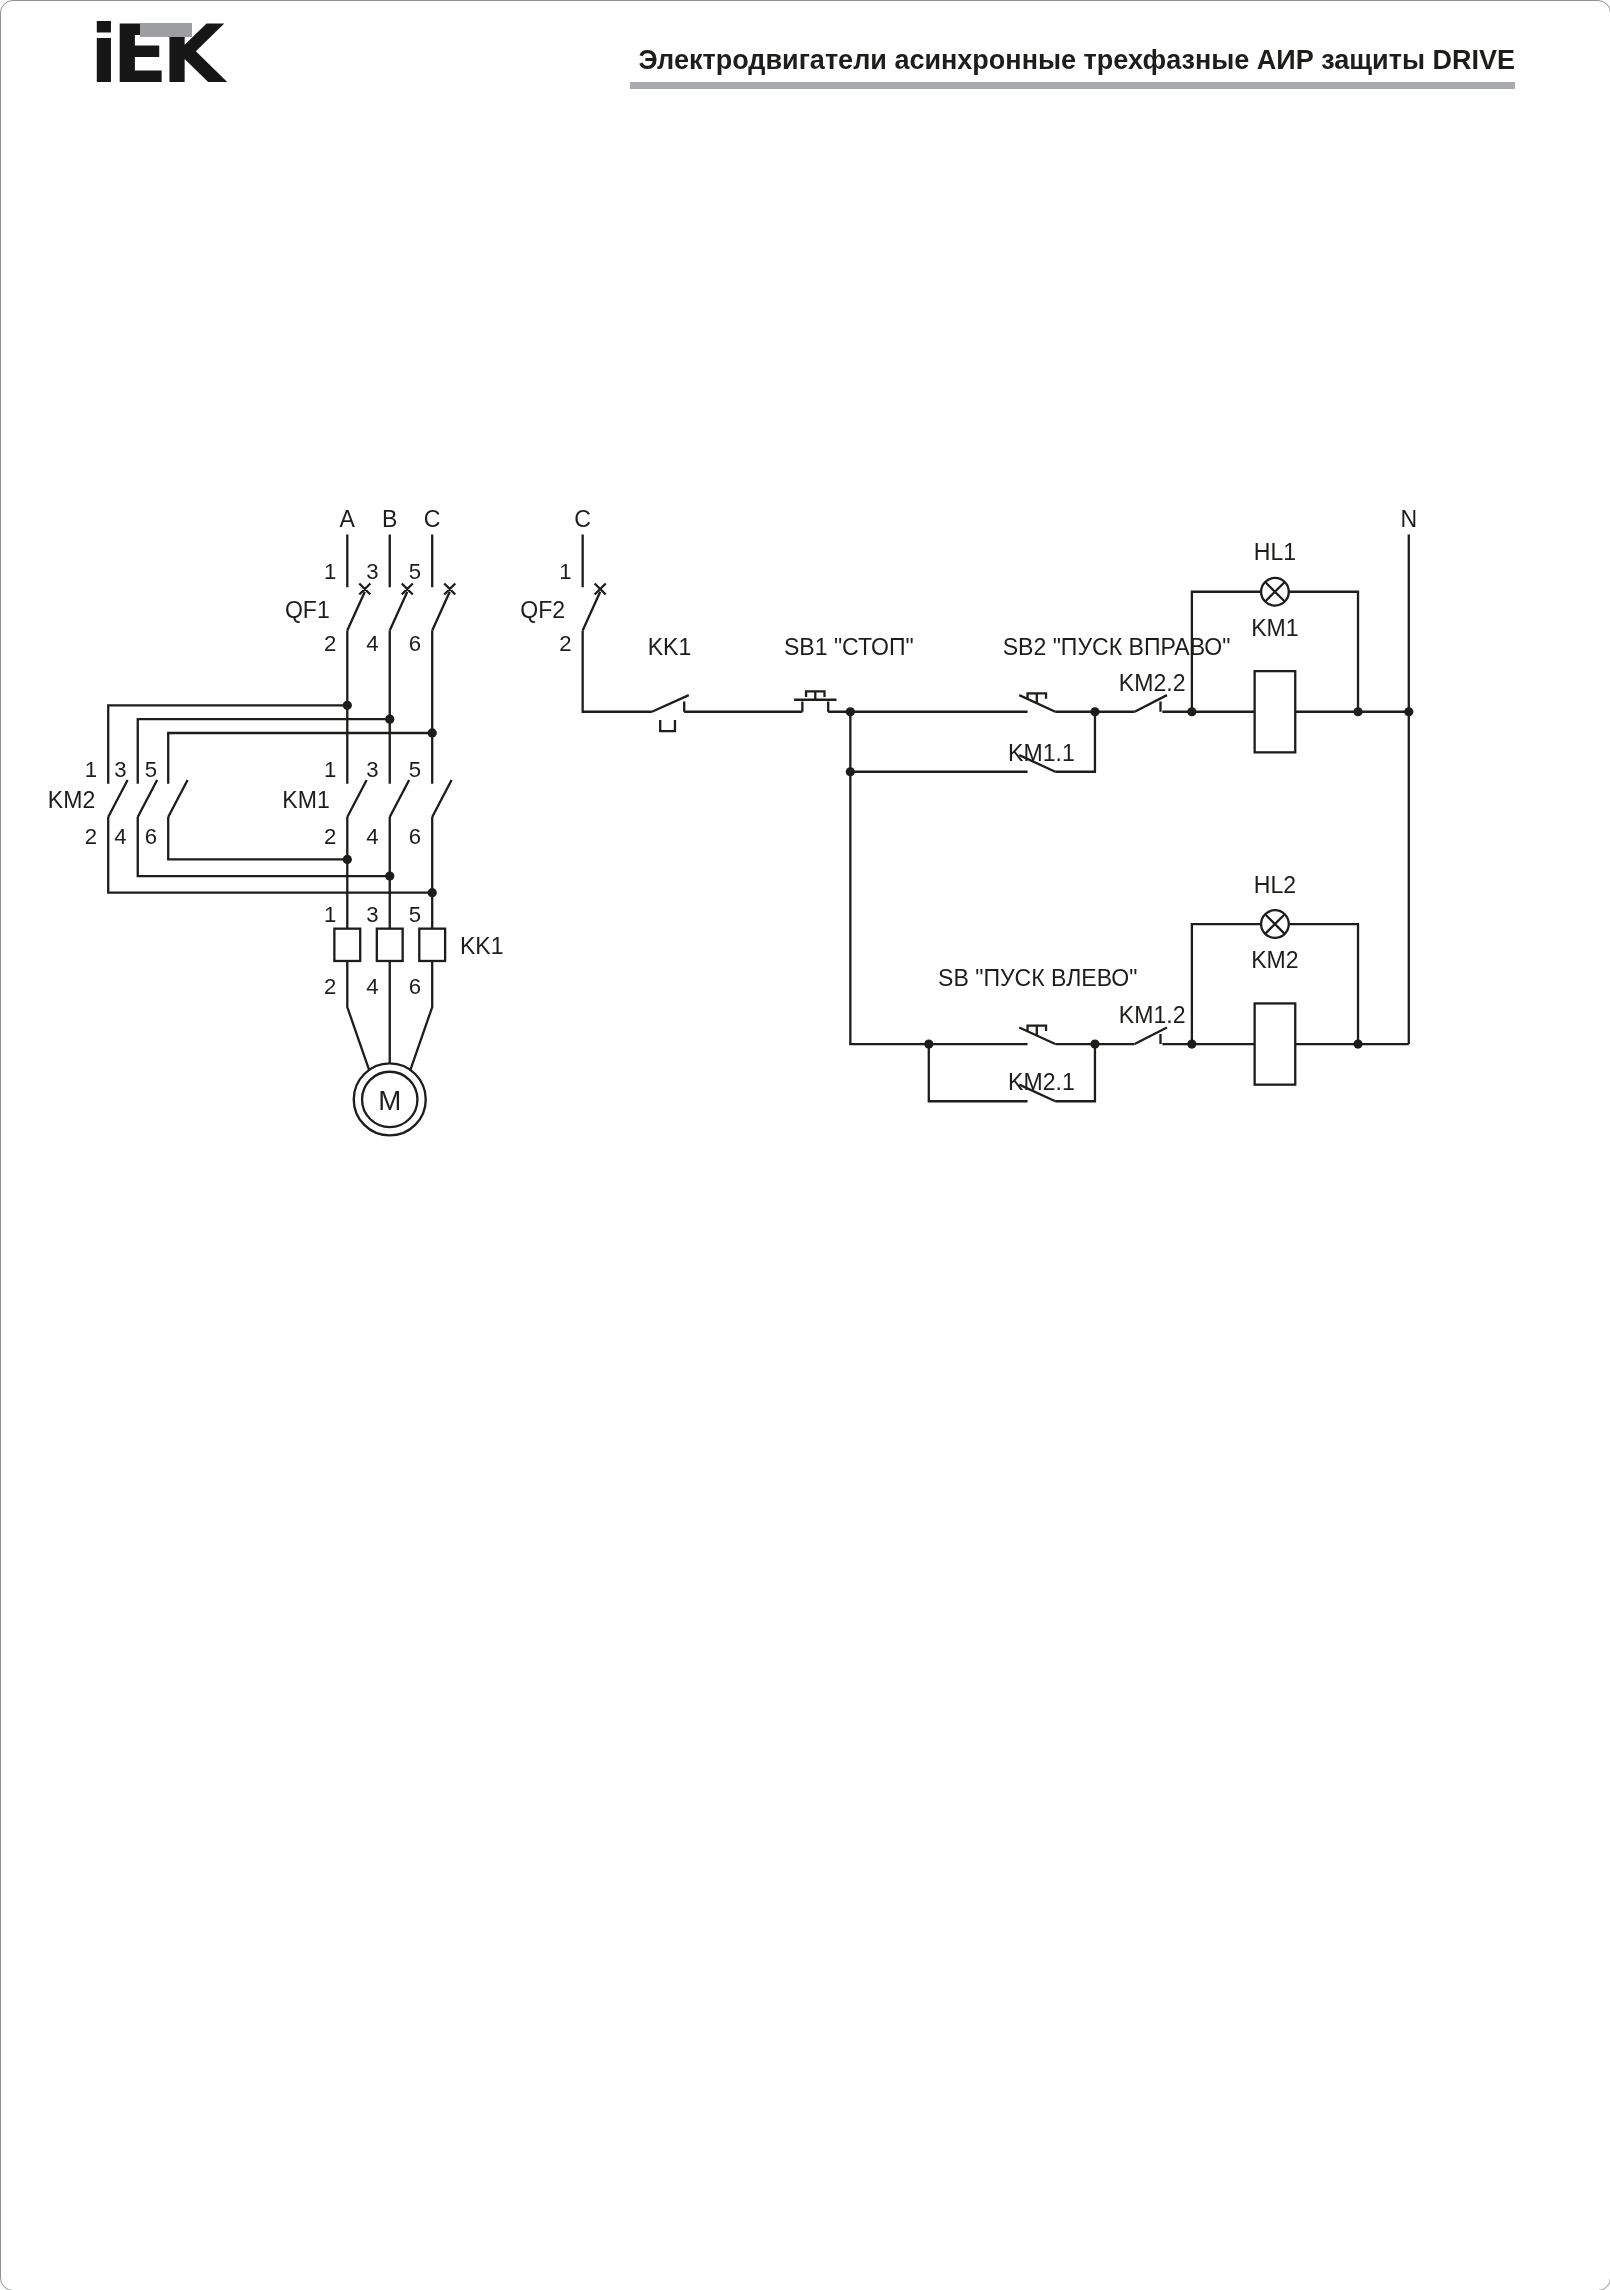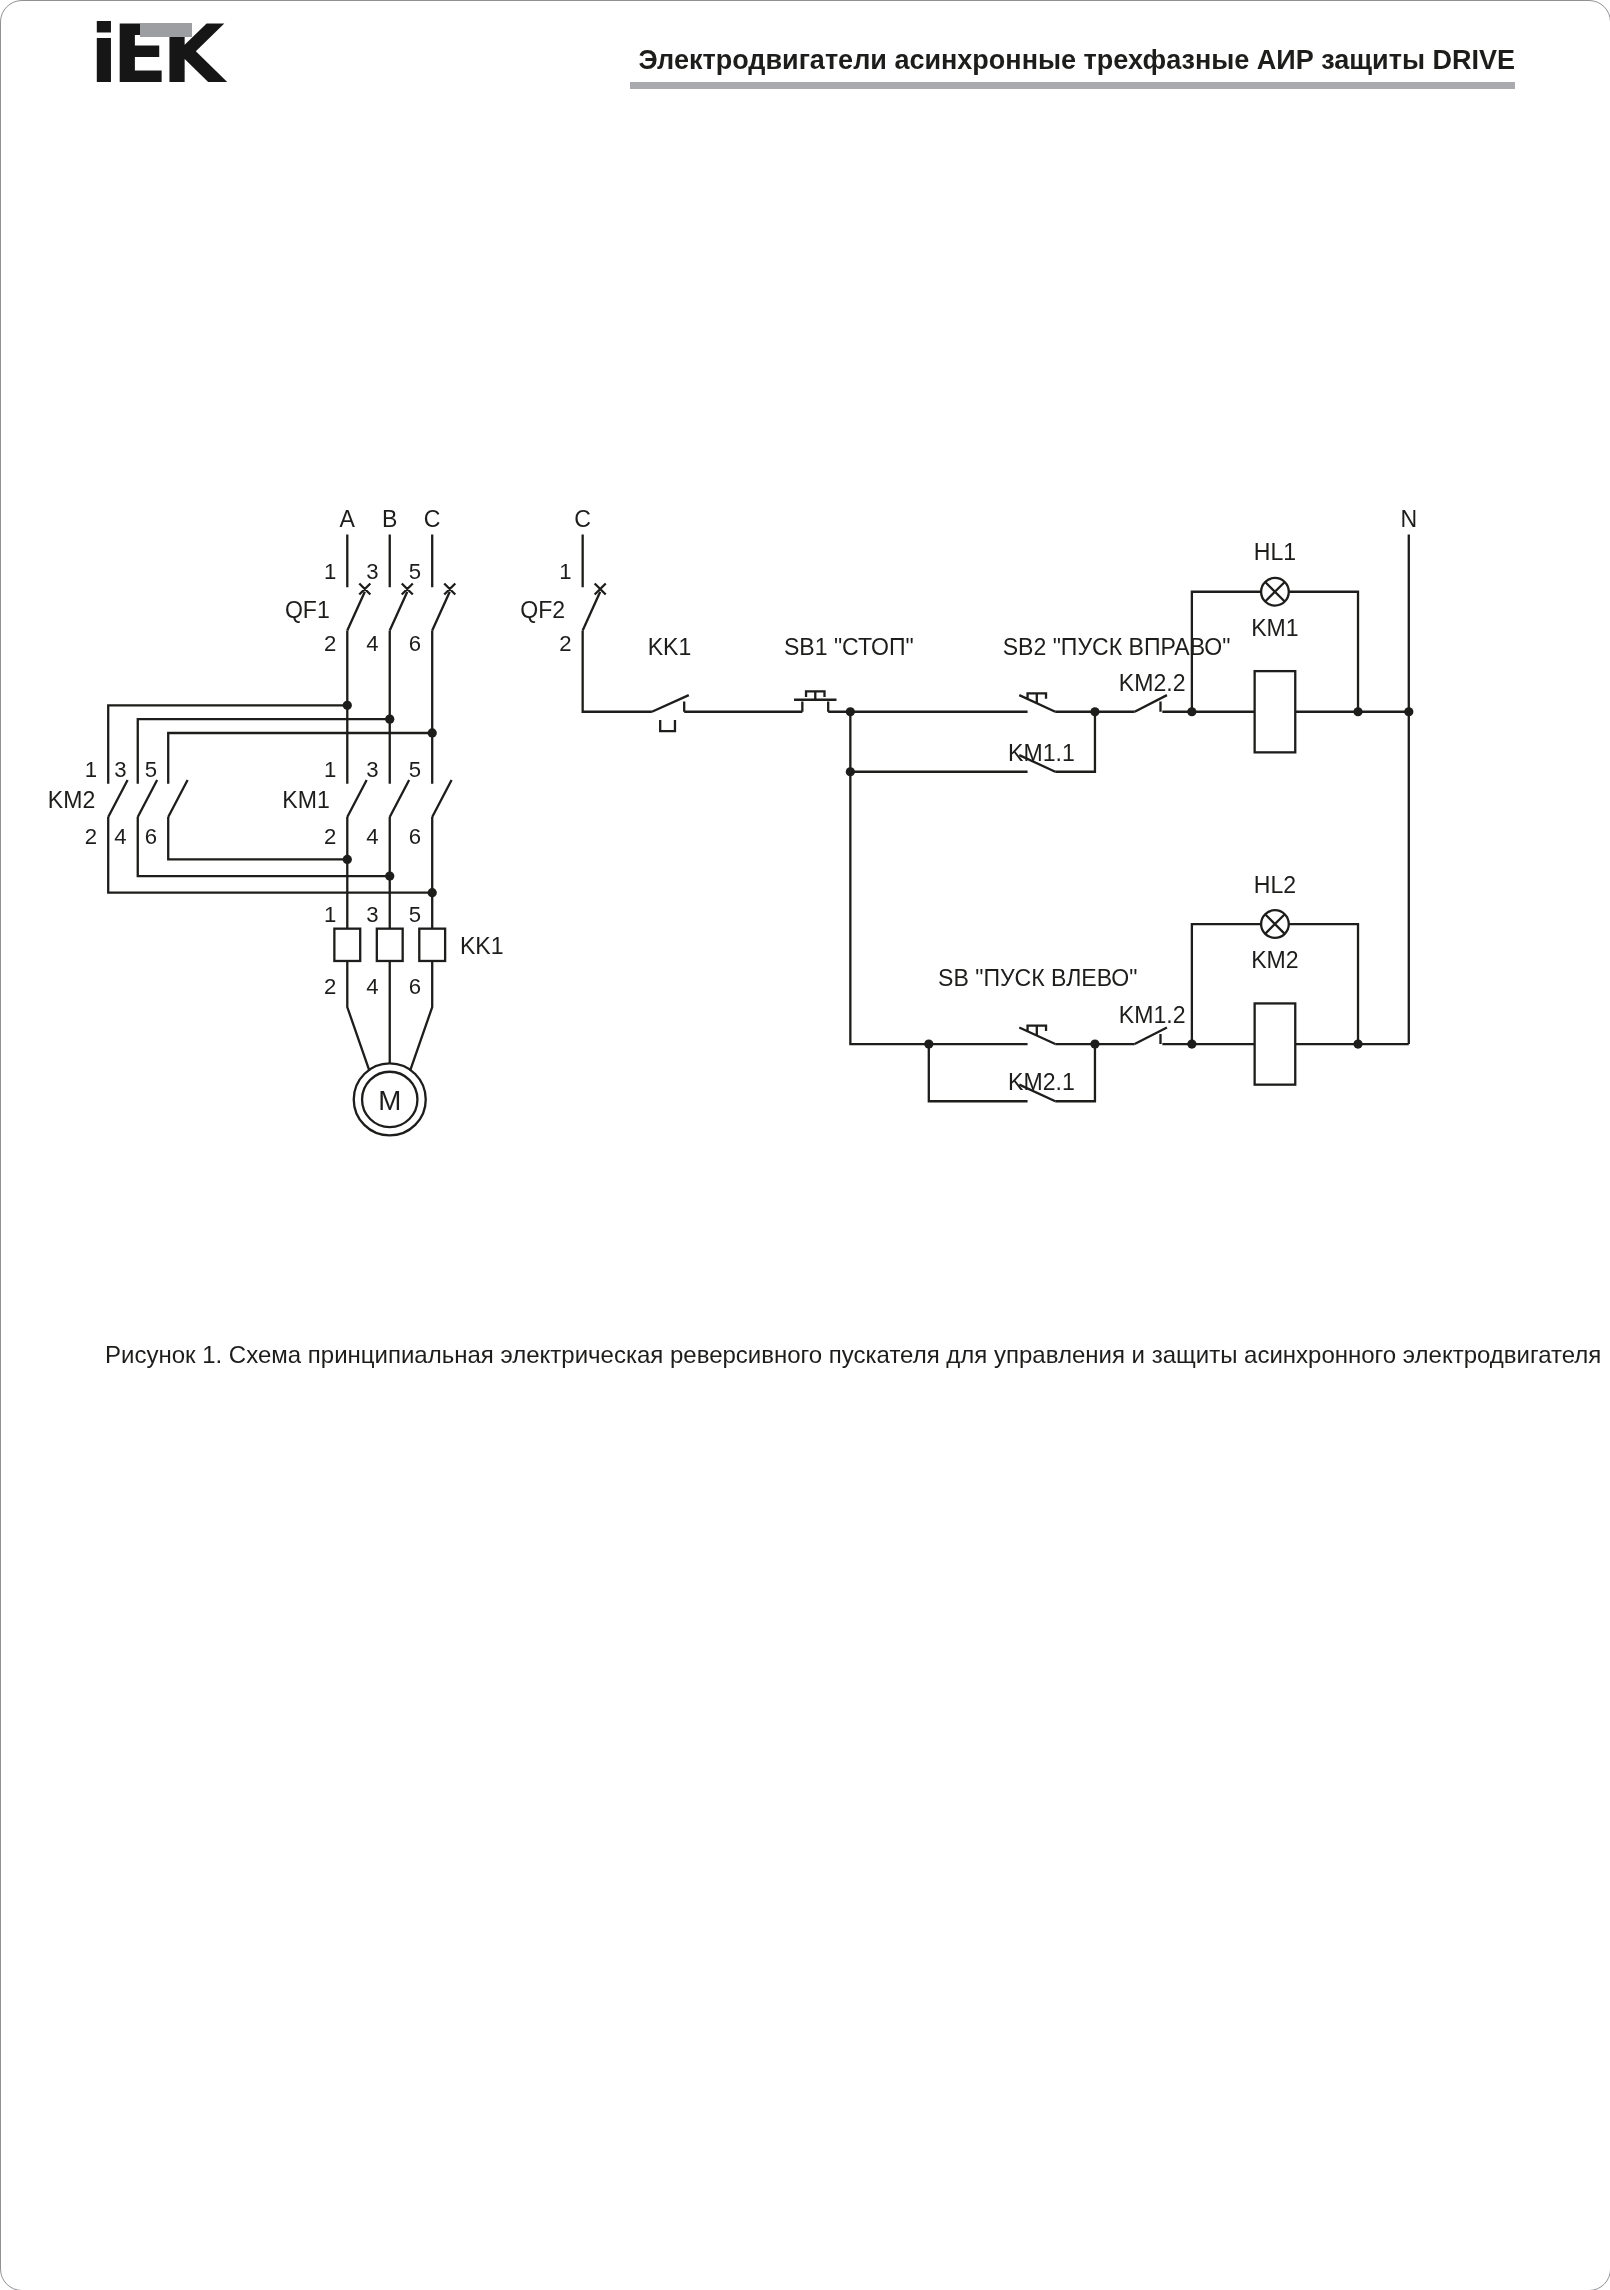--- a/index.html
+++ b/index.html
@@ -1,19 +1,19 @@
 <!DOCTYPE html>
 <html style="font-size:14.8px"><head>
 <meta charset="utf-8">
 <style>
   html,body { margin:0; padding:0; background:#ffffff; }
   .page {
     position:relative; width:1611px; height:2291px; background:#ffffff;
     font-family:"Liberation Sans", sans-serif; color:#1d1d1b;
-    border:1.8px solid #8f9194; border-radius:22px; box-sizing:border-box; overflow:hidden;
+    border:1.8px solid #8f9194; border-radius:13px; box-sizing:border-box; overflow:hidden;
   }
   
   .logo { position:absolute; left:89px; top:13px; height:85px; }
   .logo-text { font-family:"DejaVu Sans", sans-serif; font-weight:bold; font-size:81px; line-height:81px; letter-spacing:-5.5px; color:#161616; }
   .logo-bar { position:absolute; left:50px; top:9.2px; width:52px; height:14px; background:#9c9ea1; }
   .header-title { position:absolute; top:44px; right:95px; font-size:27px; font-weight:bold; white-space:nowrap; }
   .header-rule { position:absolute; top:81px; left:629px; right:95px; height:6.5px; background:#a8aaad; }
   
   .caption { position:absolute; top:1340px; left:104px; font-size:24px; white-space:nowrap; }
   
@@ -202,16 +202,15 @@
         <circle class="dot" cx="1525" cy="770" r="5"></circle>
         <circle class="dot" cx="920" cy="835" r="5"></circle>
         <circle class="dot" cx="1005" cy="1130" r="5"></circle>
         <circle class="dot" cx="1185" cy="1130" r="5"></circle>
         <circle class="dot" cx="1290" cy="1130" r="5"></circle>
         <circle class="dot" cx="1470" cy="1130" r="5"></circle>
       </g>
     </g>
   </svg>
 
-  <div class="caption">Рисунок 1. Схема принципиальная электрическая реверсивного пускателя для управления и защиты асинхронного электродвигателя</div>
 
 </div>
 
 
 </body></html>

